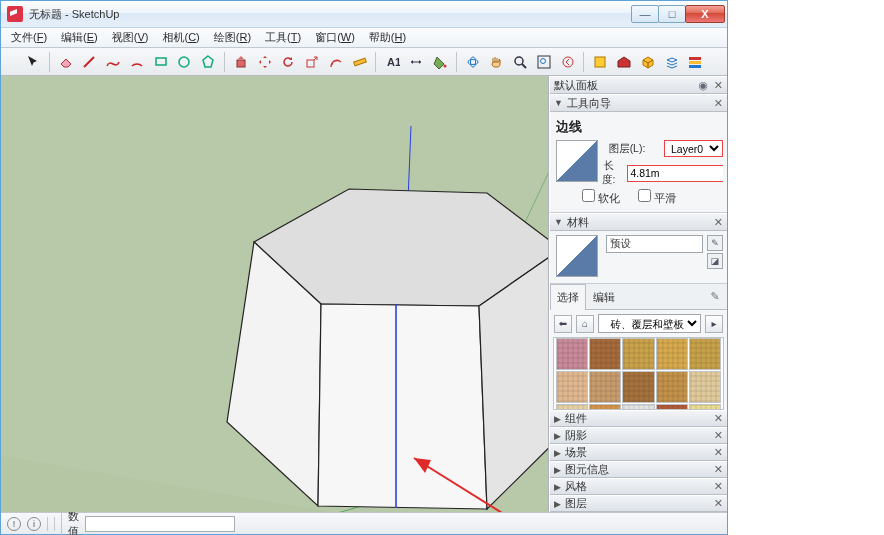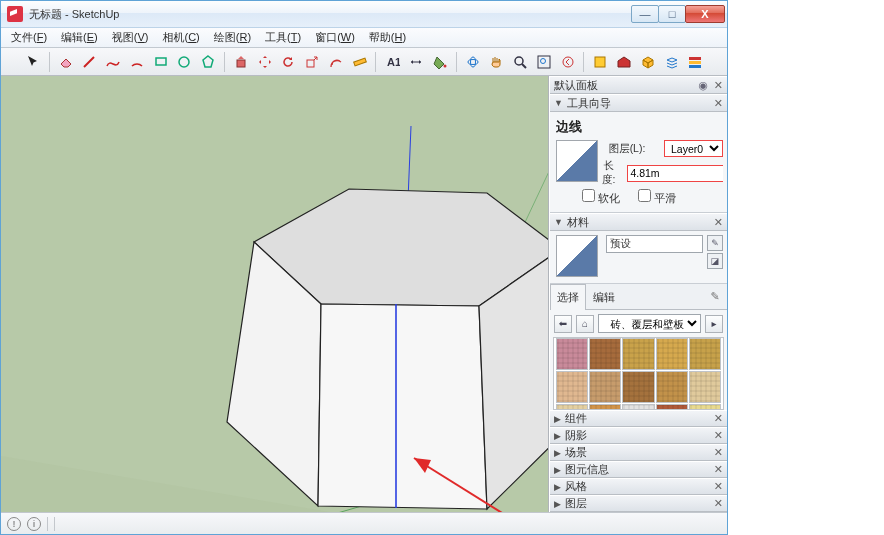--- a/index.html
+++ b/index.html
@@ -409,14 +409,18 @@
           </div>
         </div>
     </div>
   </div>
 
   <div class="statusbar">
     <div class="sym">!</div>
     <div class="sym">i</div>
     <div class="sep2"></div>
     <div class="sep2"></div>
+    <div class="measure">
+      <span class="mlbl">数值</span>
+      <input style="">
+    </div>
   </div>
 </div>
 
 </body></html>

